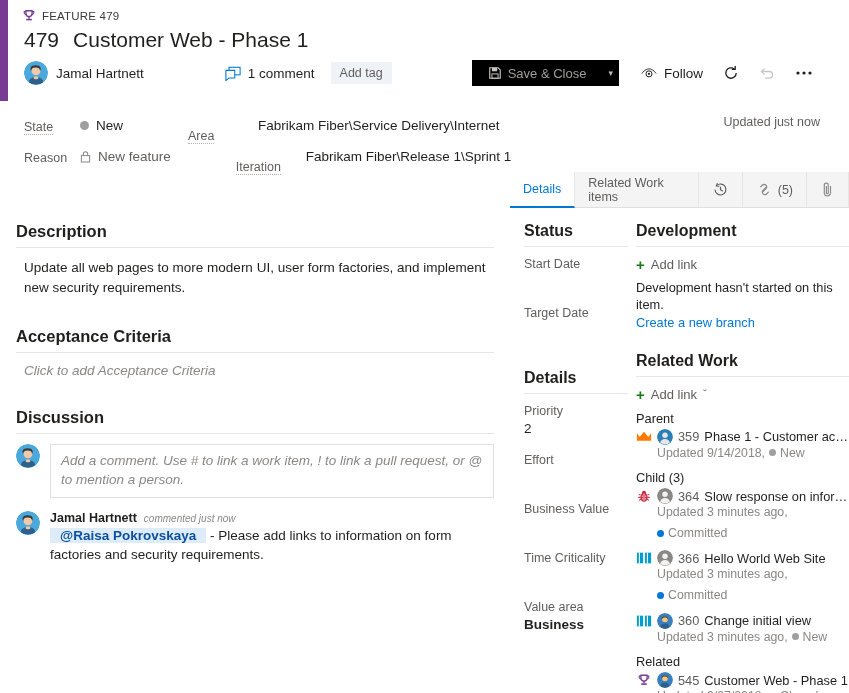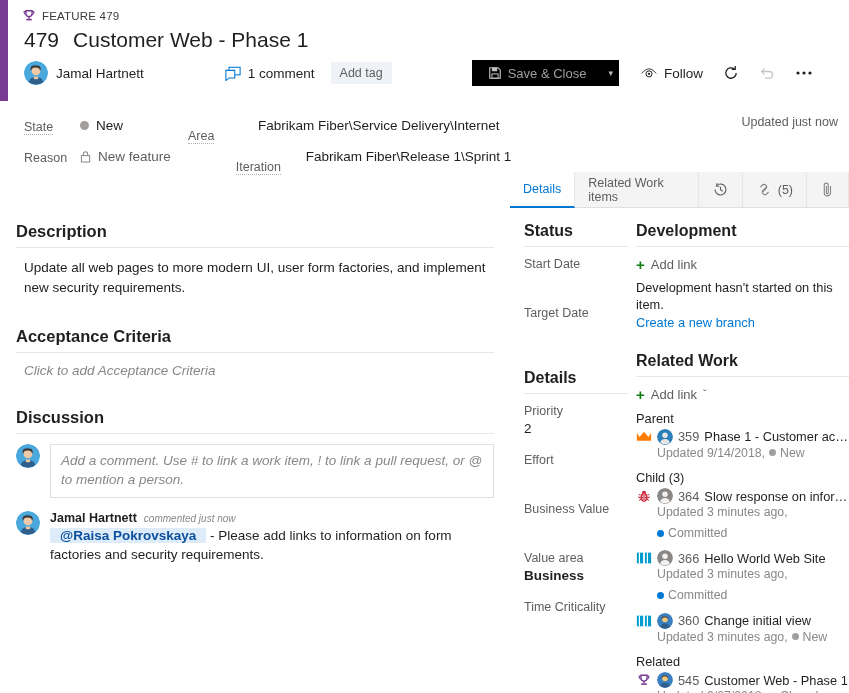--- a/index.html
+++ b/index.html
@@ -62,21 +62,21 @@
     font-size:12.5px; color:#605e5c; width:52px; flex:none;
   }
   .f-label.dotted { border-bottom:1px dotted #b3b0ad; display:inline-block; width:auto; }
   .f-label-wrap { width:56px; flex:none; }
   .f-value { display:flex; align-items:center; gap:7px; font-size:13.5px; color:#201f1e; }
   .f-value.muted { color:#605e5c; }
   .state-dot { width:9px; height:9px; border-radius:50%; background:#a19f9d; display:inline-block; }
   .area-label-wrap { width:70px; flex:none; margin-left:65px;margin-top:18px; }
   .path-value { font-size:13.5px; color:#201f1e; }
   .updated-note {
-    position:absolute; right:11px; top:14px; font-size:12.5px; color:#605e5c;
+    position:absolute; right:29px; top:14px; font-size:12.5px; color:#605e5c;
   }
 
   
   .tabbar {
     position:absolute; left:510px; top:172px; right:0; height:36px;
     border-bottom:1px solid #e1dfdd; display:flex; align-items:stretch;
     background:#f8f8f8;
   }
   .tab {
     display:flex; align-items:center; justify-content:center;
@@ -443,27 +443,27 @@
         <div class="m-label">Effort</div>
         <div class="m-value m-empty"></div>
       </div>
 
       <div class="m-field">
         <div class="m-label">Business Value</div>
         <div class="m-value m-empty"></div>
       </div>
 
       <div class="m-field">
+        <div class="m-label">Time Criticality</div>
+        <div class="m-value m-empty"></div>
+      </div>
+
+      <div class="m-field">
         <div class="m-label">Value area</div>
         <div class="m-value bold">Business</div>
-      </div>
-
-      <div class="m-field">
-        <div class="m-label">Time Criticality</div>
-        <div class="m-value m-empty"></div>
       </div>
 
     </div>
 
     <div class="col-right">
 
       <div class="sec-h sm">Development</div>
       <div class="sec-rule"></div>
 
       <div class="add-link">

